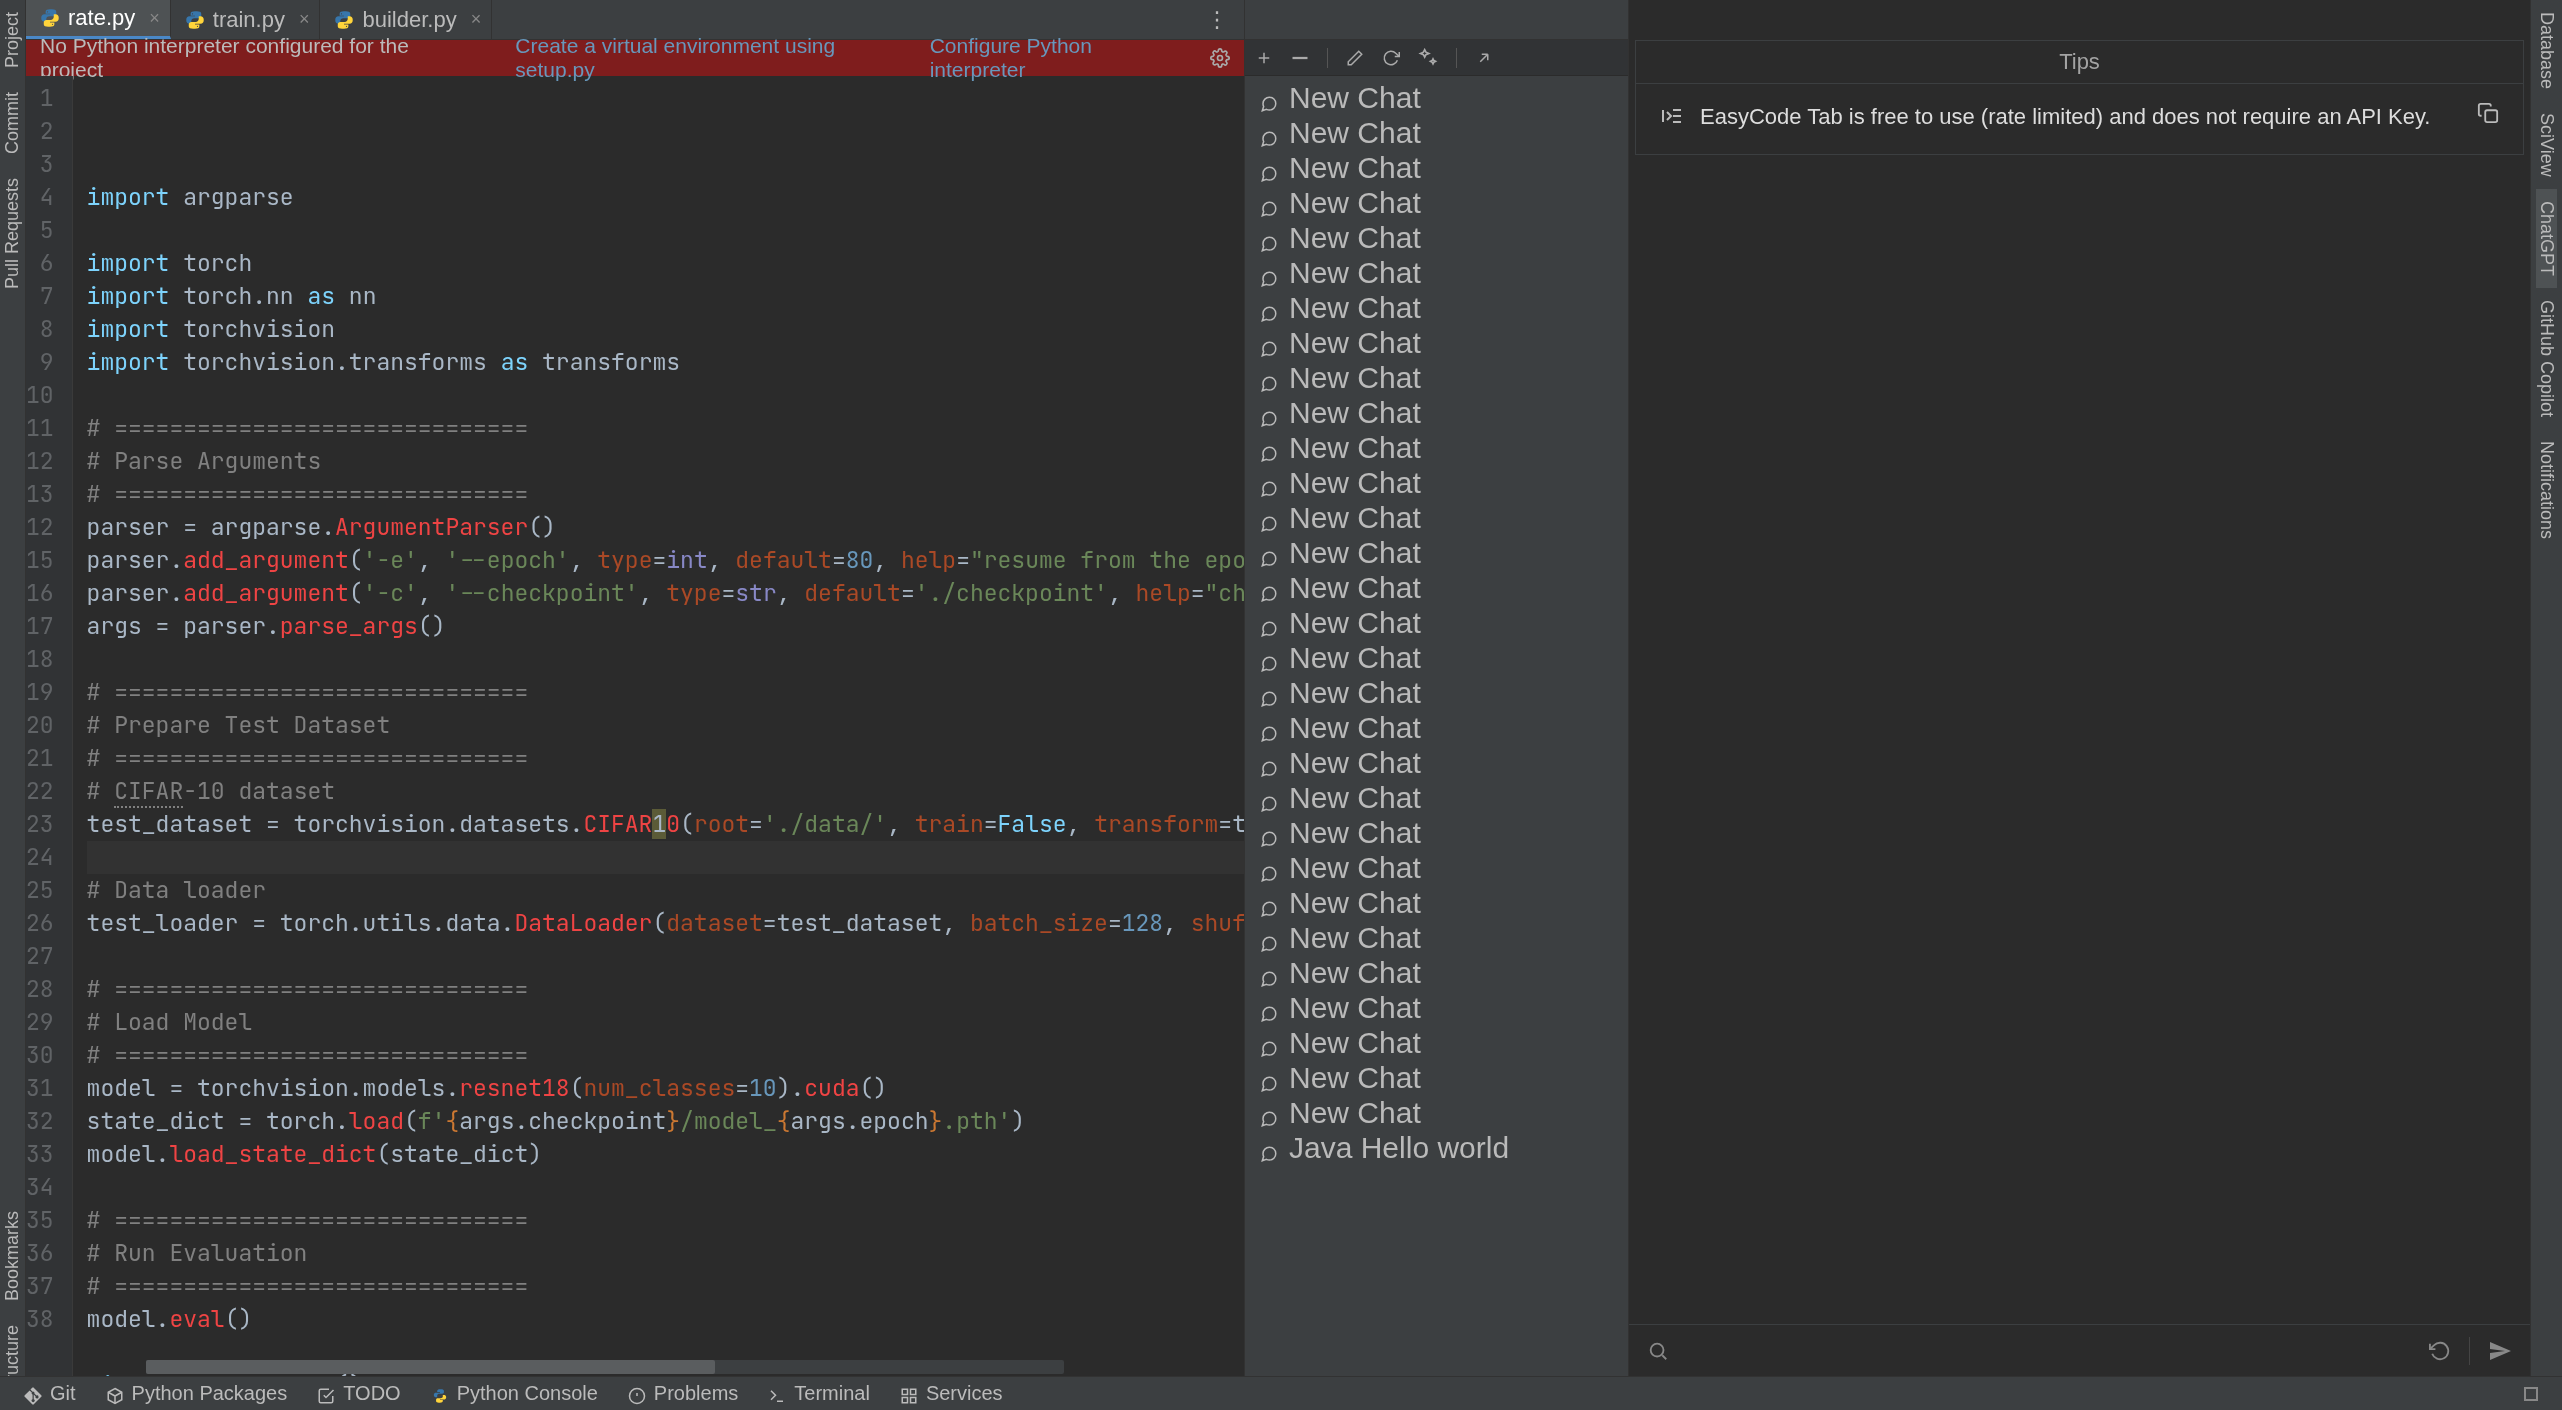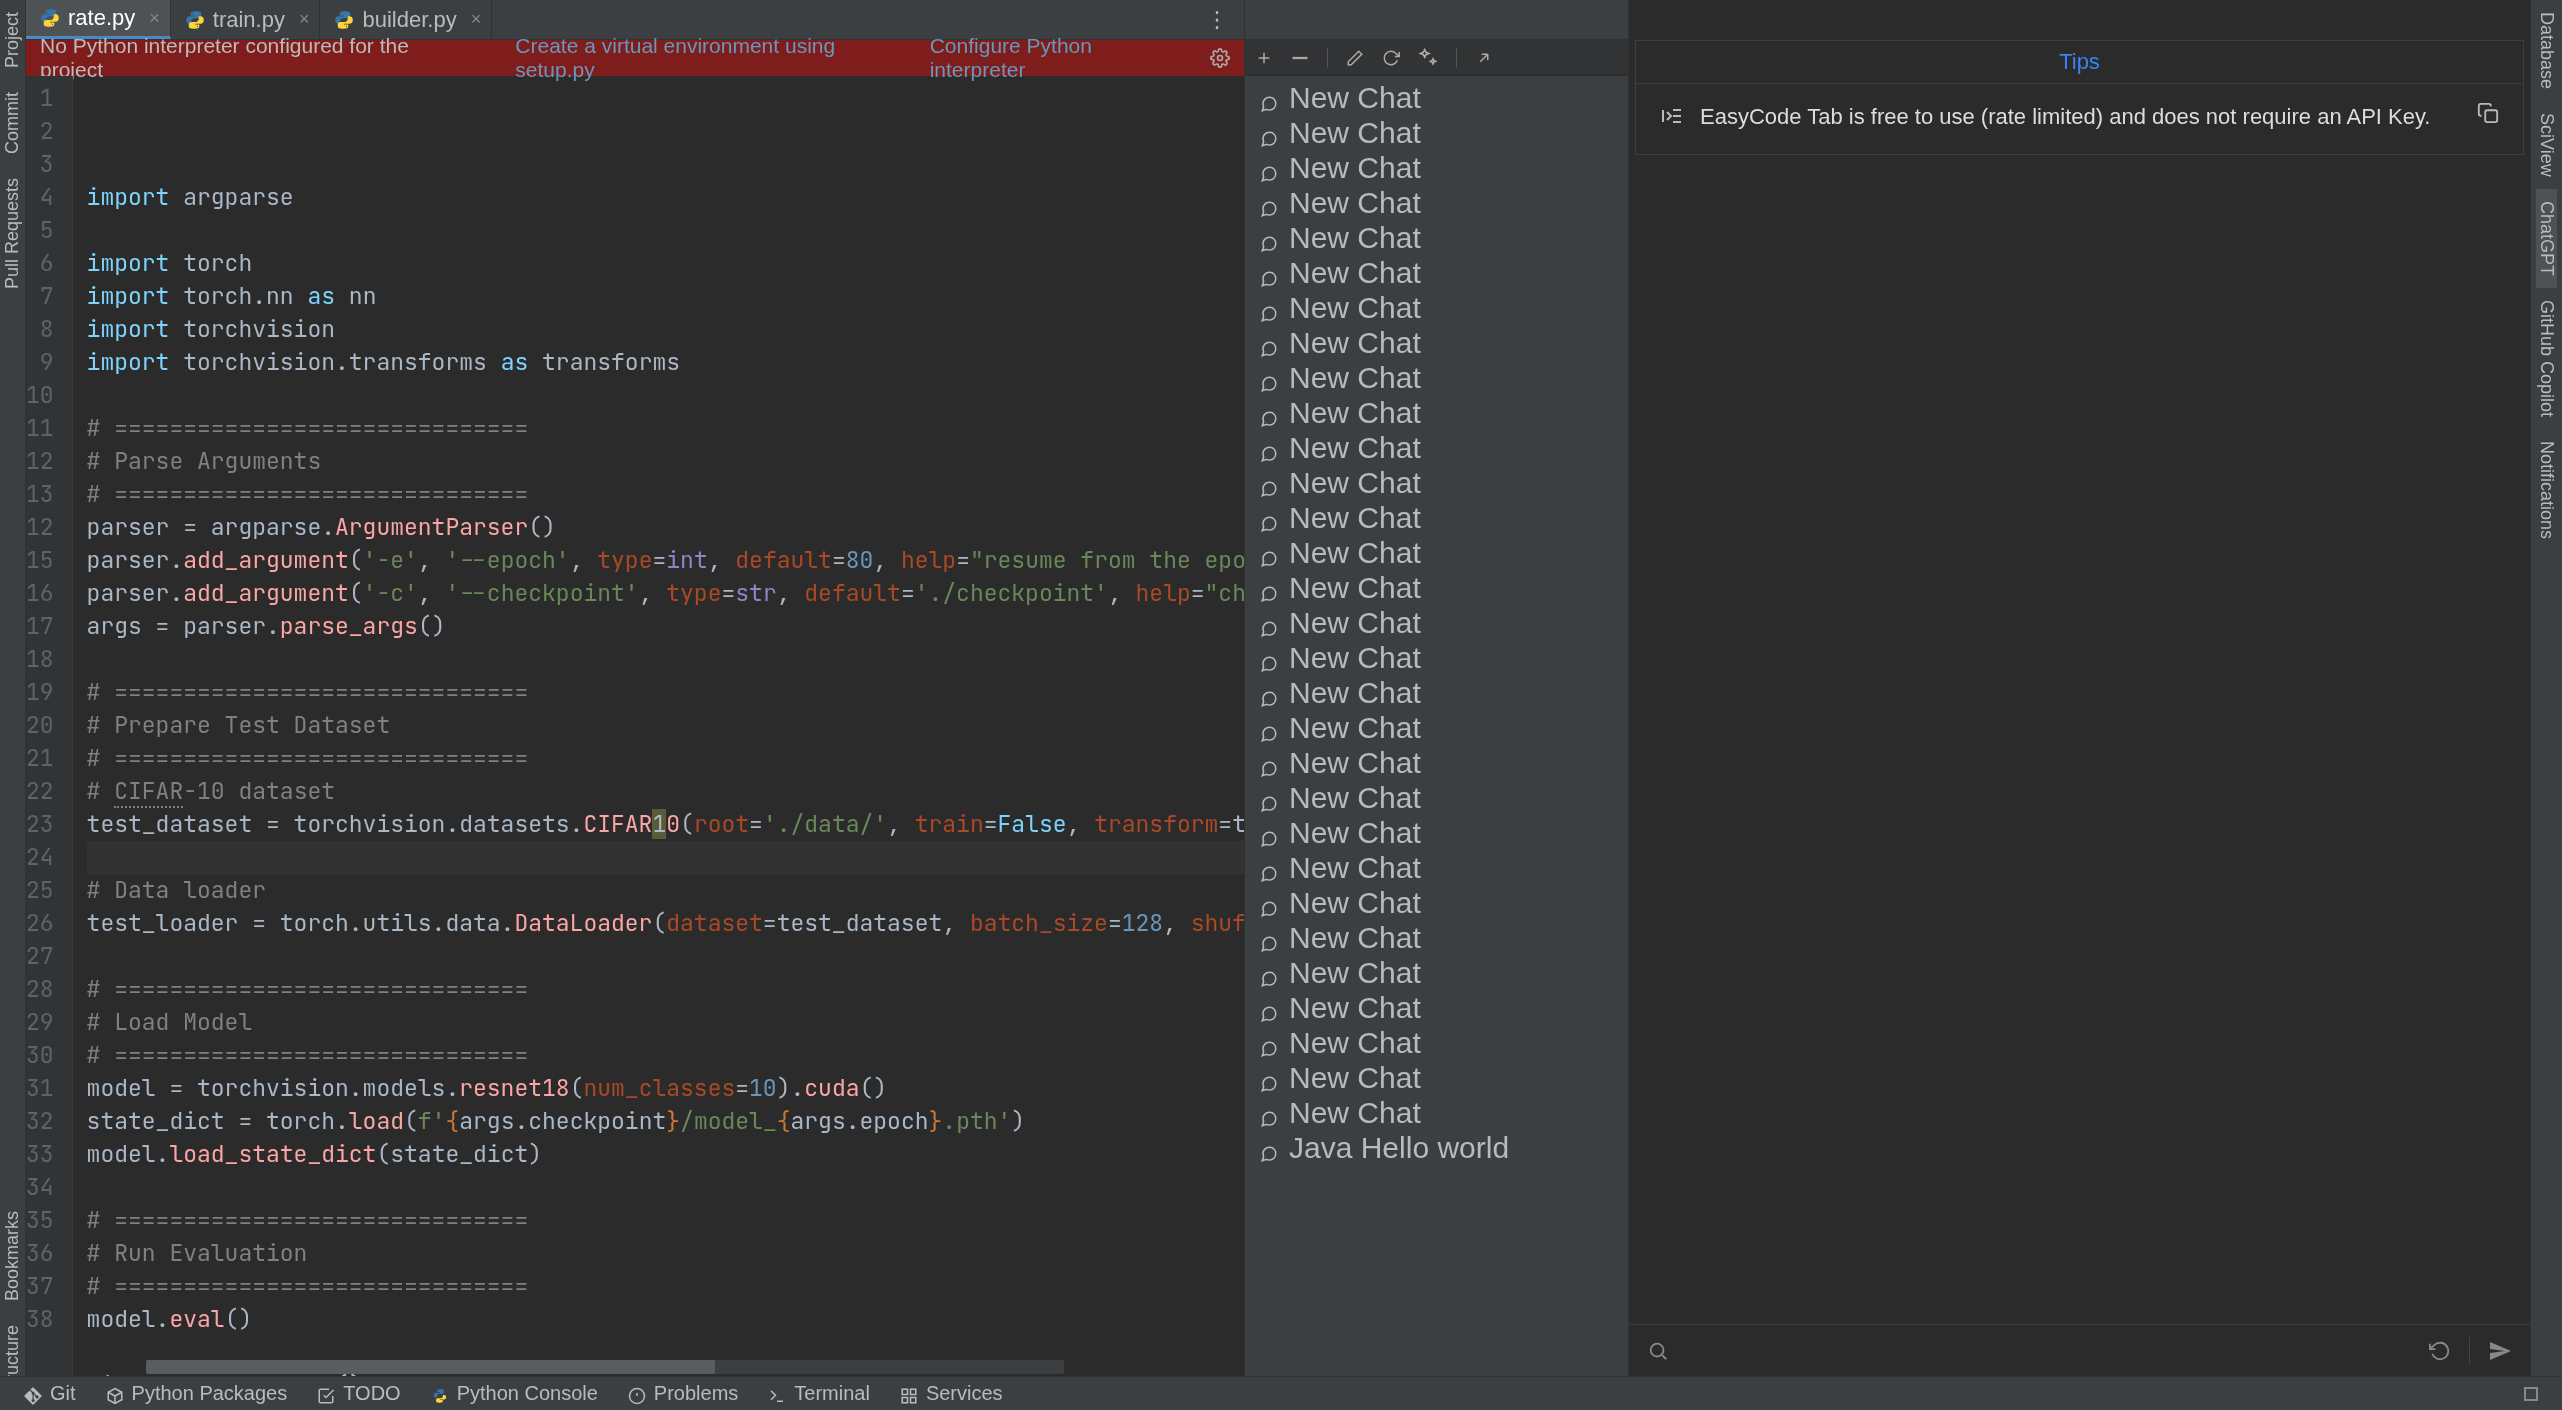--- a/index.html
+++ b/index.html
@@ -158,21 +158,21 @@
   .code {
     flex:1;
     padding:6px 0 6px 14px;
     white-space:pre;
     color:#A9B7C6;
     position:relative;
   }
   .code .line { height:33px; display:block;}
   .code .line.current { background:#323232; }
   .kw { color:#7dd3fc; }
-  .fn { color:#fca5a5; }
+  .fn { color:#ef4444; }
   .str { color:#6A8759; }
   .num { color:#6897BB; }
   .cmt { color:#808080; }
   .param { color:#AA4926; }
   .tpl { color:#CC7832; }
   .builtin { color:#8888C6; }
   .warn-underline { border-bottom: 2px dotted #808080;}
   .hl-caret { background:#5b5b37; }
   .scrollbar-h {
     position:absolute; left:120px; right:180px; bottom:2px; height:14px;
@@ -210,21 +210,21 @@
   }
   .chat-item .bubble-icon { width:20px; height:18px; }
 
   
   .tips-area {
     border:1px solid #3c3f41;
     margin:6px;
     flex: 0 0 auto;
   }
   .tips-title {
-    text-align:center; color:#3b82f6; padding:8px 0; font-size:22px;
+    text-align:center; color:#a3a3a3; padding:8px 0; font-size:22px;
     border-bottom:1px solid #3c3f41;
   }
   .tip-row {
     display:flex; align-items:flex-start; gap:16px;
     padding:18px 24px 22px 24px;
   }
   .tip-row .tip-icon { color:#bbb; font-size:24px; margin-top:2px;}
   .tip-row .tip-text { flex:1; color:#ddd; font-size:22px; line-height:30px;}
   .tip-row .copy { color:#bbb; cursor:pointer;}
 

